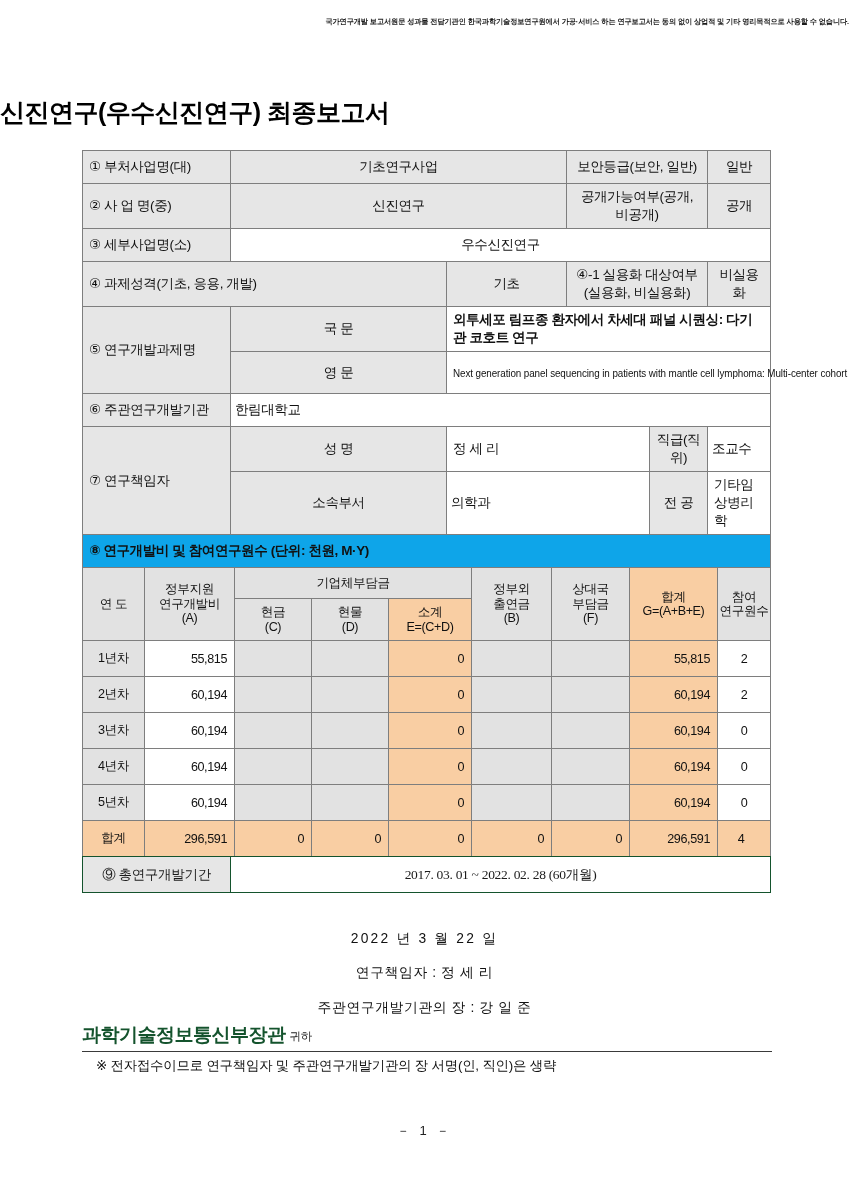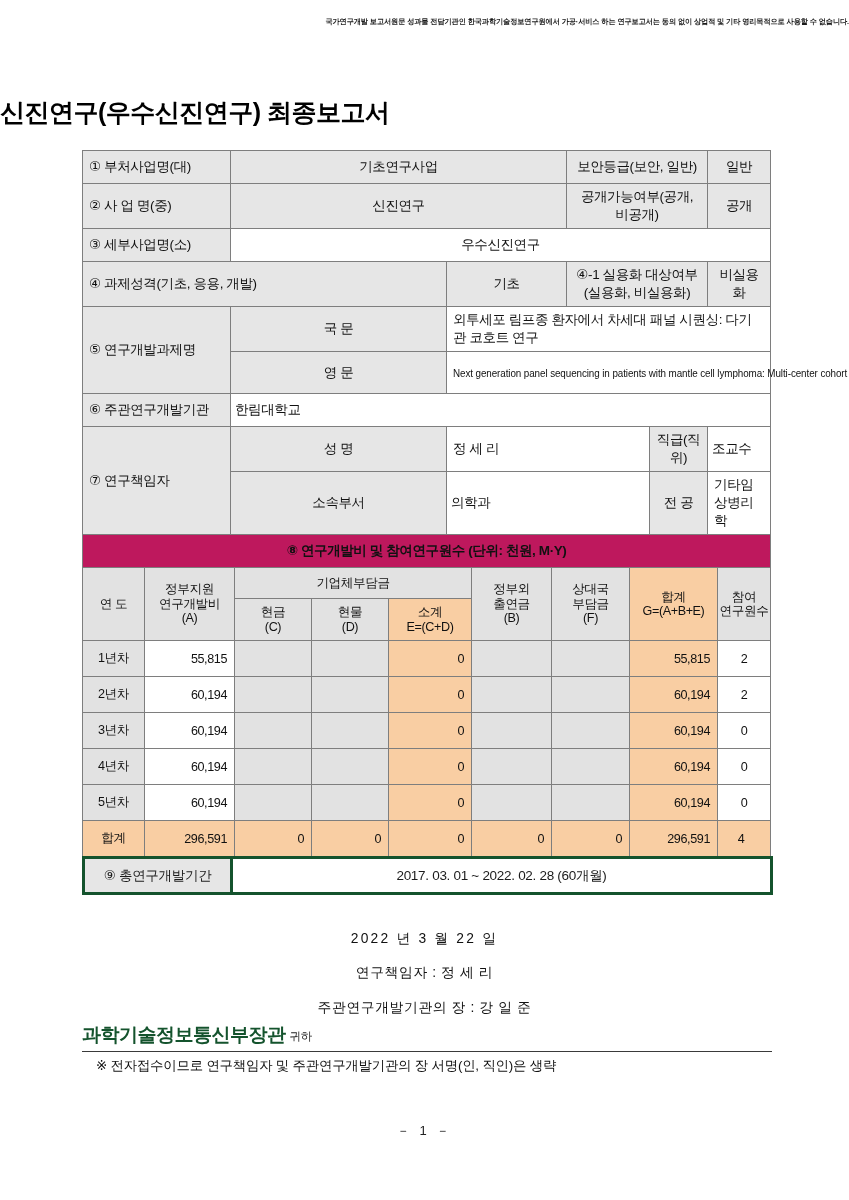--- a/index.html
+++ b/index.html
@@ -46,32 +46,32 @@
     color:#111;
   }
   .hdr { background:#e6e6e6; text-align:center;margin-left:20px; }
   .hdrL { background:#e6e6e6; text-align:left; padding-left:10px; }
   .ctr  { text-align:center; }
   .lft  { text-align:left; padding-left:8px; }
   .spread { letter-spacing:2.2px; }
   .tight { letter-spacing:-0.6px; font-size:12.4px; }
   .tight2 { letter-spacing:-0.8px; font-size:12.8px; }
 
-  .title-ko { font-size:13.6px; letter-spacing:0.3px; }
+  .title-ko { font-size:13.6px; letter-spacing:0.3px;font-weight:bold; }
   .title-en {
     font-size:11.2px;
     font-family:"Liberation Sans", sans-serif;
     transform: scaleX(0.88);
     transform-origin:left center;
     white-space:nowrap;
     letter-spacing:-0.1px;
   }
 
   
-  .sec8 { background:#be185d; text-align:center; font-size:14px; font-weight:bold; letter-spacing:-0.3px; height:30px;}
+  .sec8 { background:#0ea5e9; font-size:14px; font-weight:bold; letter-spacing:-0.3px; height:30px;}
 
   
   table.budget { border-collapse:collapse; width:688px; table-layout:fixed; margin-top:-1px; }
   table.budget td {
     border:1px solid #7e7e7e;
     font-size:12.6px;
     height:36px;
     vertical-align:middle;
     letter-spacing:-0.4px;
     color:#111;
@@ -81,21 +81,21 @@
   .by { background:#e2e2e2; text-align:center; font-size:13px; }
   .bn { background:#ffffff; text-align:right; padding-right:7px; font-size:13px; }
   .bg { background:#e2e2e2; text-align:right; padding-right:7px; font-size:13px; }
   .bo { background:#f9ceA3; text-align:right; padding-right:7px; font-size:13px; }
   .bc { background:#ffffff; text-align:center; font-size:13px; }
   .sum td { background:#f9ceA3 !important; }
   .sum .by { background:#f9ceA3 !important; }
 
   
   table.sec9 { border-collapse:collapse; width:688px; table-layout:fixed; margin-top:-1px;}
-  table.sec9 td { border:3px solid #14532d; height:36px; font-size:13.5px; vertical-align:middle; letter-spacing:-0.3px;}
+  table.sec9 td { border:1px solid #14532d; height:36px; font-size:13.5px; vertical-align:middle; letter-spacing:-0.3px;font-family:Liberation Serif, serif;}
   .s9h { background:#e6e6e6; text-align:center; }
   .s9v { background:#fff; text-align:center; font-size:14px; letter-spacing:0.4px;}
 
   
   .statement {
     position:absolute; left:82px; top:857px; width:690px;
     font-size:13.6px; line-height:1.68; letter-spacing:-0.2px;
     text-align:justify; color:#111;
   }
   .statement span { display:block; }

